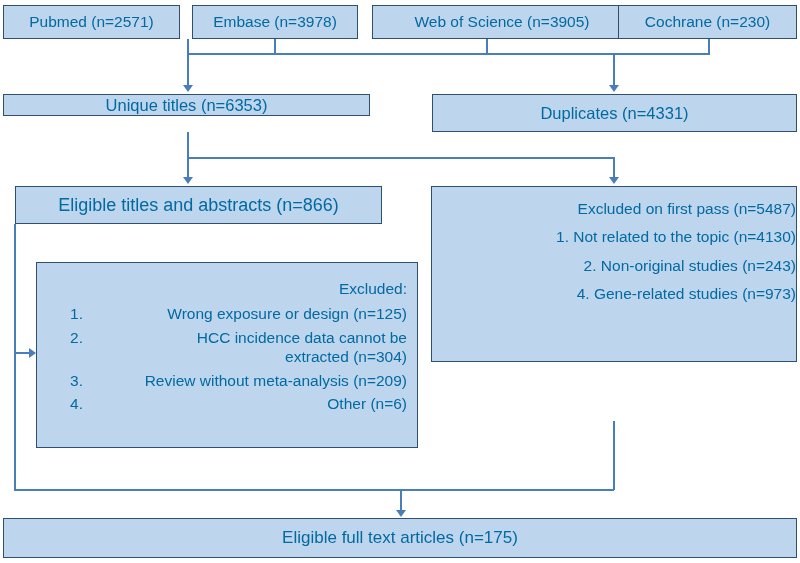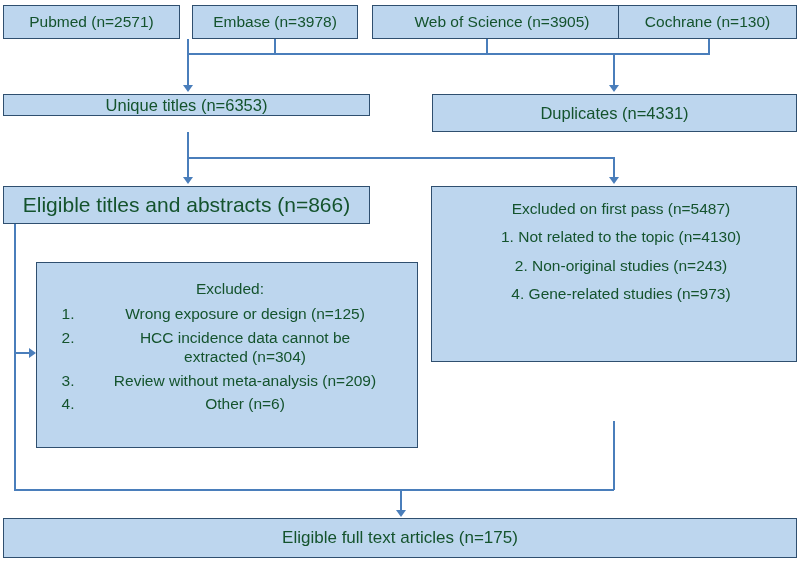--- a/index.html
+++ b/index.html
@@ -16,49 +16,49 @@
     width: 800px;
     height: 563px;
     background: #ffffff;
     overflow: hidden;
   }
   .box {
     position: absolute;
     box-sizing: border-box;
     background: #bdd6ee;
     border: 1.4px solid #2f4f6f;
-    color: #14532d;
+    color: #0369a1;
     display: flex;
     align-items: center;
     justify-content: center;
     text-align: center;
     line-height: 1.25;
   }
   .box.left-align {
     justify-content: flex-start;
-    text-align: center;
+    text-align: right;
     align-items: flex-start;
   }
   .box-inner {
     width: 100%;
   }
   .lbl {
     display: block;
     white-space: pre;
   }
   
   #src-pubmed   { left: 3px;   top: 5px;   width: 177px; height: 34px; font-size: 15.5px; }
   #src-embase   { left: 192px; top: 5px;   width: 166px; height: 34px; font-size: 15.5px; }
   #src-wos      { left: 372px; top: 5px;   width: 260px; height: 34px; font-size: 15.5px; }
   #src-cochrane { left: 618px; top: 5px;   width: 179px; height: 34px; font-size: 15.5px; }
 
   #unique-titles { left: 3px;   top: 94px;  width: 367px; height: 22px; font-size: 16.5px; }
   #duplicates    { left: 432px; top: 94px;  width: 365px; height: 38px; font-size: 16.5px; align-items: center; }
 
-  #eligible-titles { left: 3px; top: 186px; width: 367px; height: 38px; font-size: 21px; }
+  #eligible-titles { left: 15px; top: 186px; width: 367px; height: 38px; font-size: 18px; }
 
   #excluded-first-pass {
     left: 431px; top: 186px; width: 366px; height: 176px;
     font-size: 15.5px; padding: 12px 0 0 14px;
   }
   #excluded-first-pass .lbl { margin-bottom: 9px; }
   #excluded-first-pass .lbl:last-child { margin-bottom: 0; }
 
   #excluded-detail {
     left: 36px; top: 262px; width: 382px; height: 186px;
@@ -114,21 +114,21 @@
   <div class="box" id="src-pubmed">
     <span class="lbl">Pubmed (n=2571)</span>
   </div>
   <div class="box" id="src-embase">
     <span class="lbl">Embase (n=3978)</span>
   </div>
   <div class="box" id="src-wos">
     <span class="lbl">Web of Science (n=3905)</span>
   </div>
   <div class="box" id="src-cochrane">
-    <span class="lbl">Cochrane (n=130)</span>
+    <span class="lbl">Cochrane (n=230)</span>
   </div>
 
   <div class="ln v" style="left:187px; top:39px; height:15px;"></div>
   <div class="ln v" style="left:274px; top:39px; height:15px;"></div>
   <div class="ln v" style="left:486px; top:39px; height:15px;"></div>
   <div class="ln v" style="left:708px; top:39px; height:15px;"></div>
   <div class="ln h" style="left:187px; top:53px; width:523px;"></div>
 
   <div class="ln v" style="left:187px; top:53px; height:33px;"></div>
   <div class="arrow" style="left:183px; top:85px;"></div>

